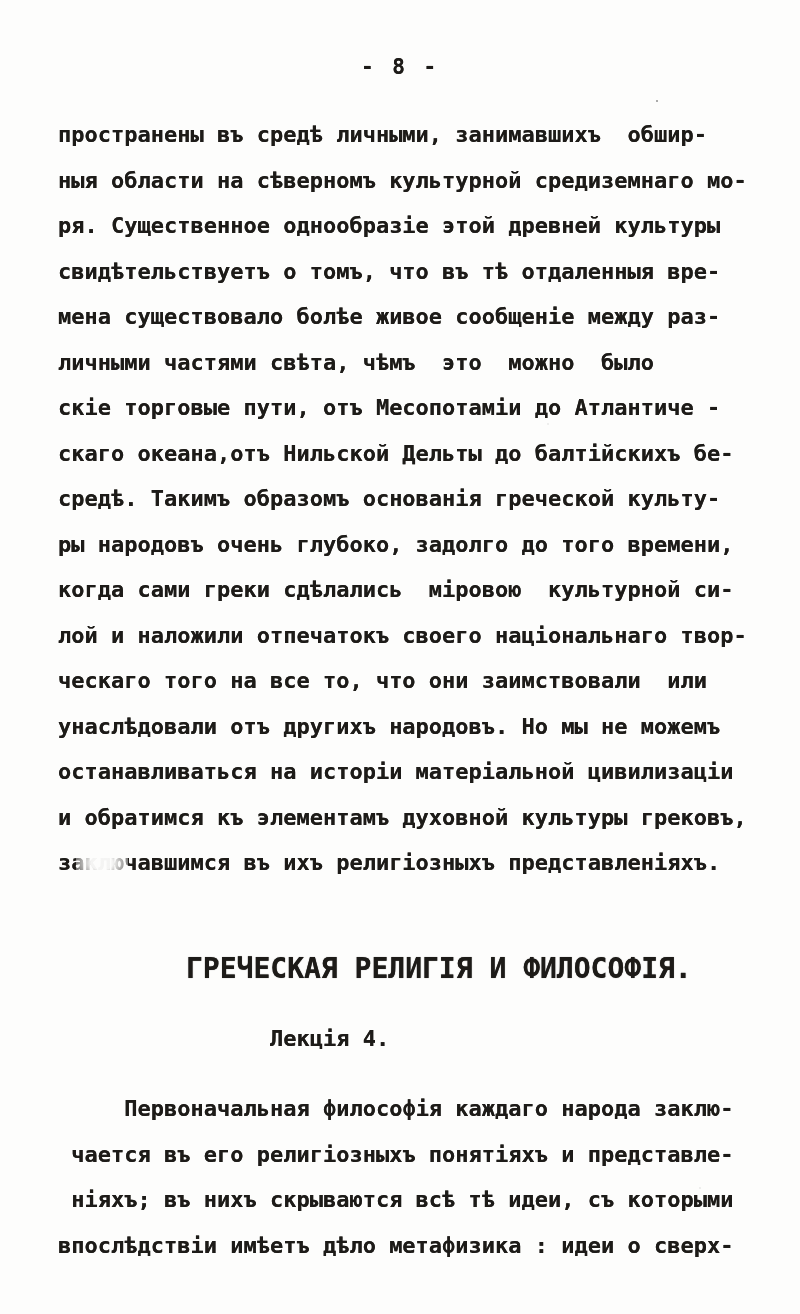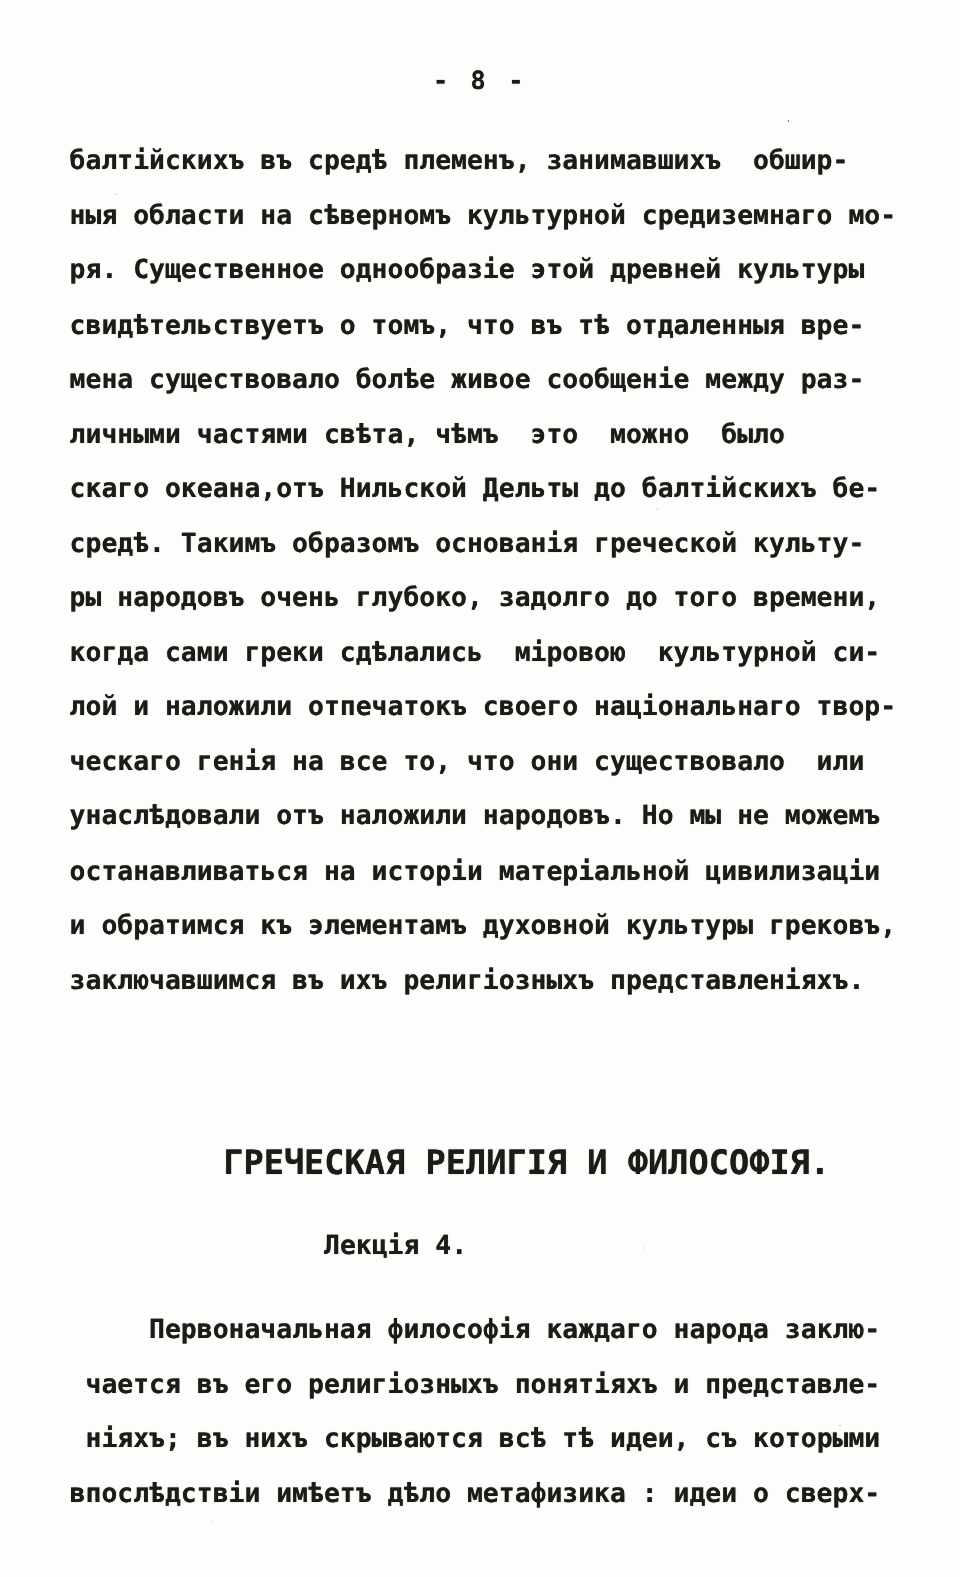--- a/index.html
+++ b/index.html
@@ -99,33 +99,34 @@
   }
 </style>
 </head>
 <body>
 
 <div class="page">
 
   <div class="page-number">- 8 -</div>
 
   <div class="para-top">
-    <div class="line">балтійскихъ въ средѣ племенъ, занимавшихъ  обшир-</div>
+    <div class="line">пространены въ средѣ личными, занимавшихъ  обшир-</div>
     <div class="line">ныя области на сѣверномъ культурной средиземнаго мо-</div>
     <div class="line">ря. Существенное однообразіе этой древней культуры</div>
     <div class="line">свидѣтельствуетъ о томъ, что въ тѣ отдаленныя вре-</div>
     <div class="line">мена существовало болѣе живое сообщеніе между раз-</div>
     <div class="line">личными частями свѣта, чѣмъ  это  можно  было</div>
+    <div class="line">скіе торговые пути, отъ Месопотаміи до Атлантиче -</div>
     <div class="line">скаго океана,отъ Нильской Дельты до балтійскихъ бе-</div>
     <div class="line">средѣ. Такимъ образомъ основанія греческой культу-</div>
     <div class="line">ры народовъ очень глубоко, задолго до того времени,</div>
     <div class="line">когда сами греки сдѣлались  міровою  культурной си-</div>
     <div class="line">лой и наложили отпечатокъ своего національнаго твор-</div>
-    <div class="line">ческаго генія на все то, что они существовало  или</div>
-    <div class="line">унаслѣдовали отъ наложили народовъ. Но мы не можемъ</div>
+    <div class="line">ческаго того на все то, что они заимствовали  или</div>
+    <div class="line">унаслѣдовали отъ другихъ народовъ. Но мы не можемъ</div>
     <div class="line">останавливаться на исторіи матеріальной цивилизаціи</div>
     <div class="line">и обратимся къ элементамъ духовной культуры грековъ,</div>
     <div class="line">заключавшимся въ ихъ религіозныхъ представленіяхъ.</div>
   </div>
 
   <div class="section-heading">ГРЕЧЕСКАЯ РЕЛИГІЯ И ФИЛОСОФІЯ.</div>
 
   <div class="lecture-label">Лекція 4.</div>
 
   <div class="para-lecture">

